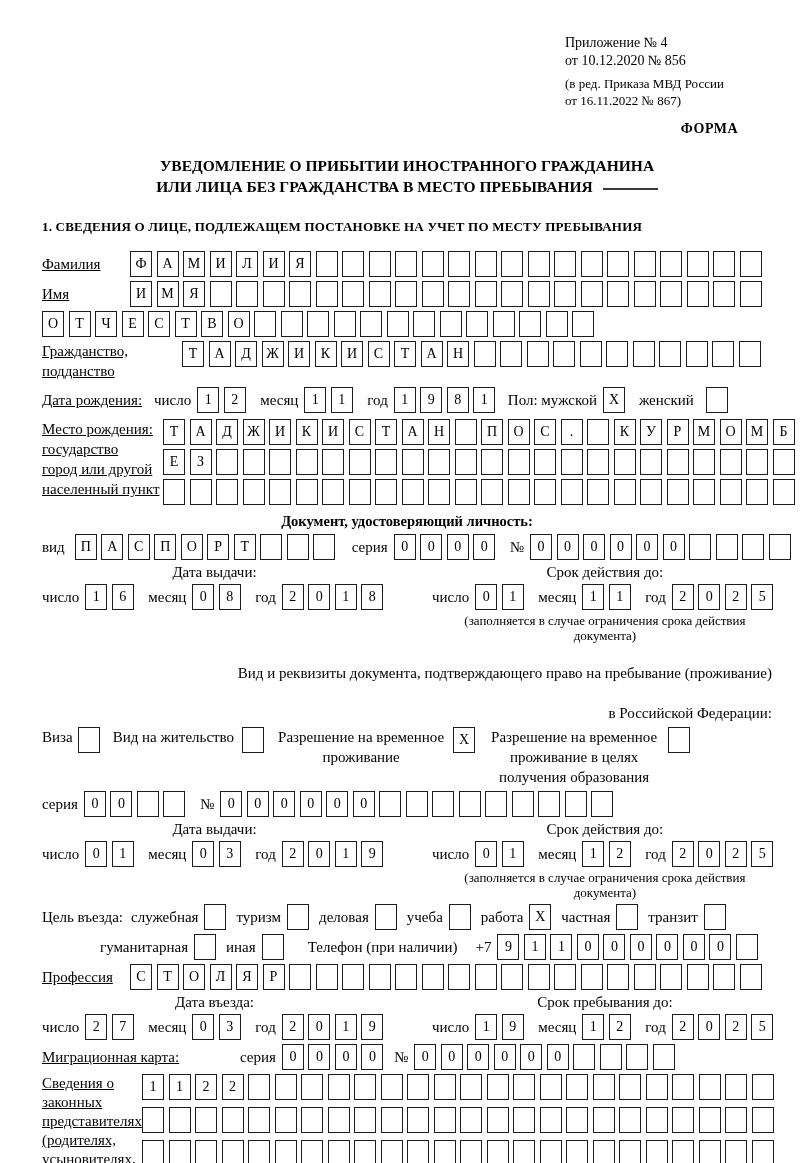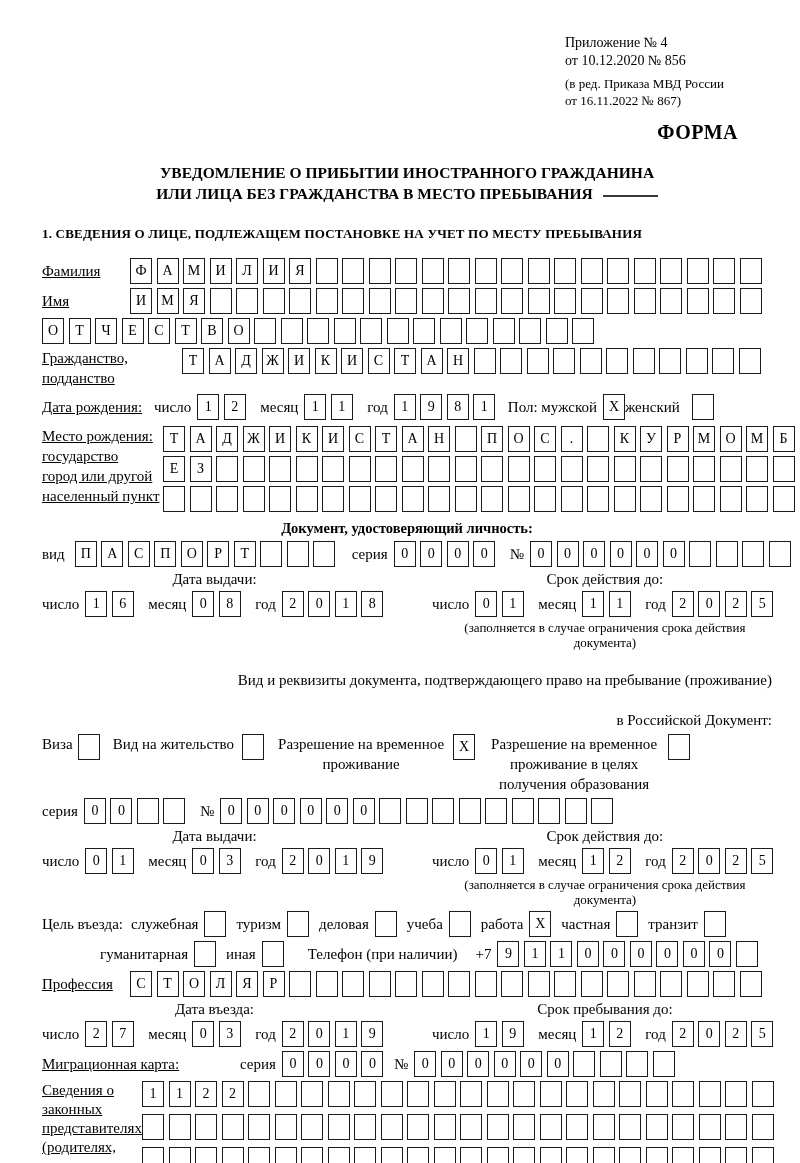--- a/index.html
+++ b/index.html
@@ -3,21 +3,21 @@
 <meta charset="utf-8">
 <style>
   html,body{margin:0;padding:0;background:#fff;}
   body{width:800px;height:1163px;overflow:hidden;color:#000;
        font-family:"Liberation Serif","DejaVu Serif",serif;font-size:15px;position:relative;}
   .page{padding:34px 28px 0 42px;}
   
   .appendix{margin-left:523px;line-height:18px;font-size:14px;}
   .appendix .amend{font-size:13px;line-height:17px;}
   .appendix .gap{height:5px;}
-  .form-label{text-align:right;padding-right:34px;font-weight:bold;font-size:20px;margin-top:12px;letter-spacing:.5px;}
+  .form-label{text-align:right;padding-right:34px;font-weight:bold;font-size:14px;margin-top:12px;letter-spacing:.5px;}
   
   .title{text-align:center;font-weight:bold;font-size:15.5px;line-height:21px;margin-top:18px;}
   .blank-line{display:inline-block;width:55px;height:2px;background:#3a3a3a;margin-left:10px;vertical-align:2px;}
   .sec{font-weight:bold;font-size:13px;margin-top:22px;letter-spacing:.2px;}
   .rows{margin-top:16px;}
   
   .cellrow{display:inline-flex;flex:none;}
   .cell{display:inline-flex;flex:none;align-items:center;justify-content:center;box-sizing:border-box;
         width:22px;height:26px;border:1.6px solid #1c1c1c;margin-right:4.5px;font-size:14px;background:#fff;}
   .cbox{display:inline-flex;flex:none;align-items:center;justify-content:center;box-sizing:border-box;
@@ -208,21 +208,21 @@
         </span>
       <span class="dl ml">год</span>
       <span class="cellrow">
           <span class="cell">1</span>
           <span class="cell">9</span>
           <span class="cell">8</span>
           <span class="cell">1</span>
         </span>
       <span class="dl" style="margin-left:8px">Пол: мужской</span>
       <span class="cbox">X</span>
-      <span class="dl" style="">женский</span>
+      <span class="dl" style="margin-left:14px">женский</span>
       <span class="cbox" style="margin-left:6px"></span>
     </div>
 
     <div class="mrow" style="margin-top:6px;">
       <span class="flabel w121">
         <span>Место рождения:</span><br>
         <span>государство</span><br>
         <span>город или другой</span><br>
         <span>населенный пункт</span>
       </span>
@@ -388,21 +388,21 @@
               <span class="cell">0</span>
               <span class="cell">2</span>
               <span class="cell">5</span>
             </span>
         </div>
         <div class="note">(заполняется в случае ограничения срока действия документа)</div>
       </div>
     </div>
 
     <div class="intro">Вид и реквизиты документа, подтверждающего право на пребывание (проживание)</div>
-    <div class="intro">в Российской Документ:</div>
+    <div class="intro">в Российской Федерации:</div>
 
     <div class="visarow">
       <div class="vopt">
         <span class="vtext">Виза</span>
         <span class="cbox" style="margin-left:5px"></span>
       </div>
       <div class="vopt">
         <span class="vtext">Вид на жительство</span>
         <span class="cbox"></span>
       </div>

